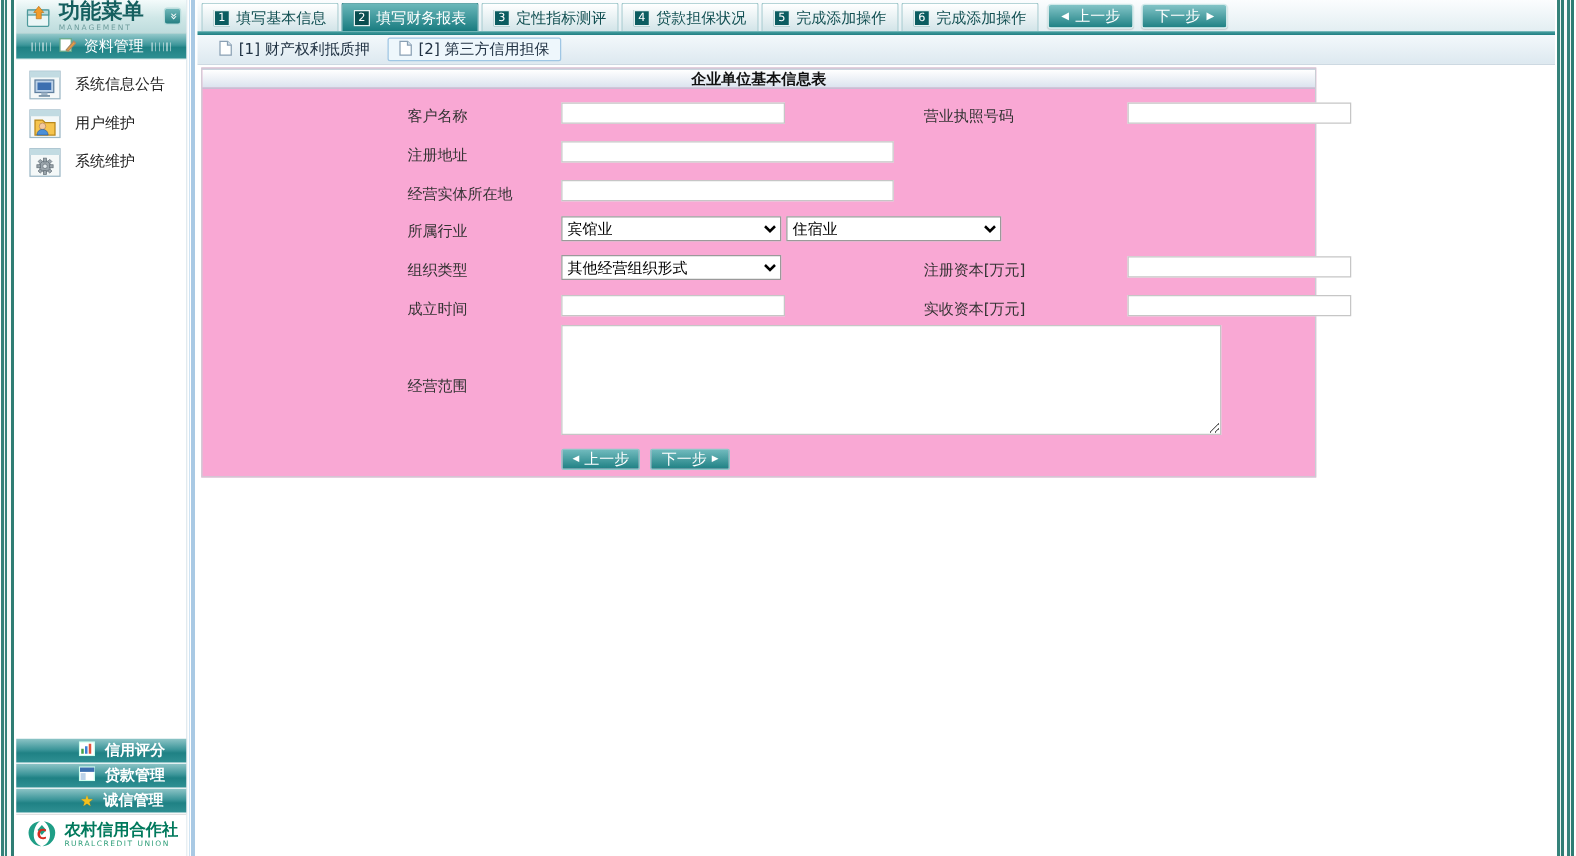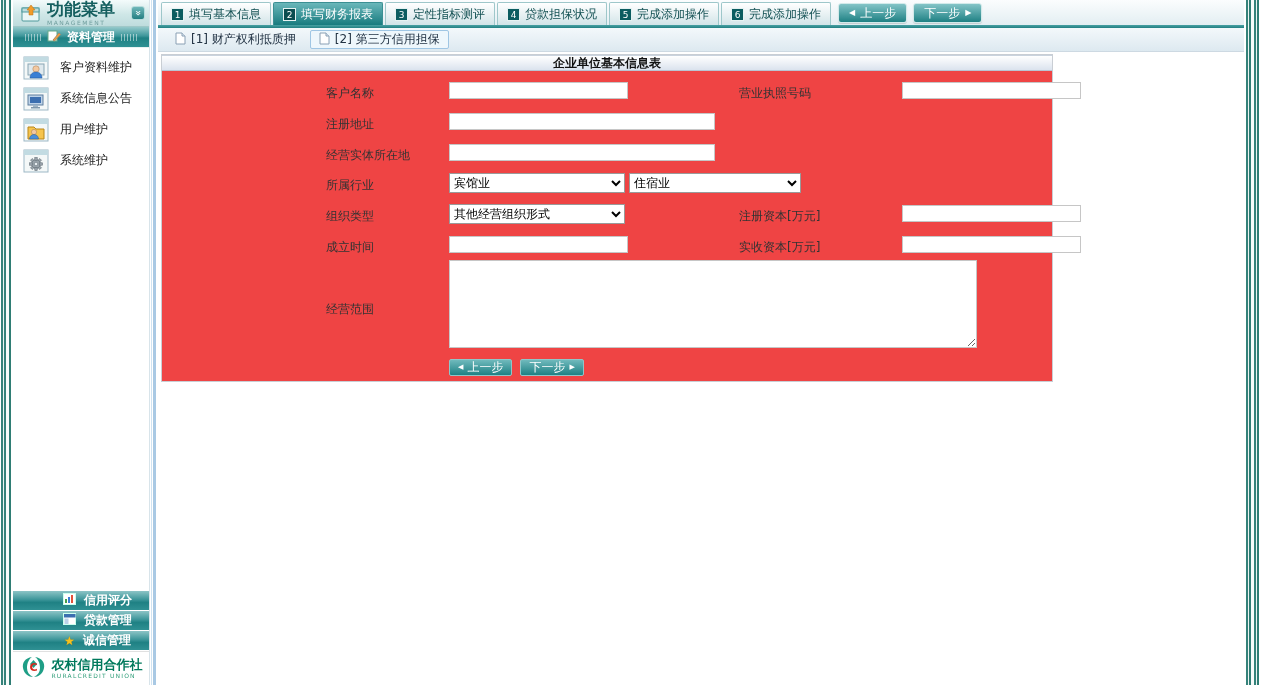--- a/index.html
+++ b/index.html
@@ -22,21 +22,21 @@
   .sb-hicon { width:20px; height:18px; flex:none; margin-right:6px; }
   .sb-htext { flex:1; line-height:1; }
   .sb-title { font-size:17px; font-weight:bold; color:#155f5f; }
   .sb-sub { font-size:6px; color:#6f9d9d; letter-spacing:1.5px; margin-top:2px; }
   .sb-collapse { width:14px; height:14px; flex:none; border-radius:3px; cursor:pointer;
     background:linear-gradient(180deg,#6fb7b9,#247f82); border:1px solid #b8dcdc; color:#fff;
     display:flex; align-items:center; justify-content:center; }
   .sb-collapse .gl { display:block; font-size:10px; line-height:1; transform:rotate(90deg); }
 
   .sb-section { height:21px; flex:none; display:flex; align-items:center; justify-content:center; gap:6px;
-    background:linear-gradient(180deg,#94c9cb,#3d969a 45%,#1f8184 55%,#2f9093); color:#fff; font-weight:bold;
+    background:linear-gradient(180deg,#94c9cb,#3d969a 45%,#1f8184 55%,#2f9093); color:#fff; font-weight:normal;
     border-bottom:1px solid #e8f2f2; cursor:pointer; }
   .deco { width:16px; height:7px; opacity:.75;
     background:repeating-linear-gradient(90deg,rgba(255,255,255,.65) 0 1px,transparent 1px 3px); }
 
   .sb-menu { padding:4px 0 0 10px; }
   .sb-item { height:31px; display:flex; align-items:center; gap:11px; cursor:pointer; }
   .sb-item .mi { width:26px; height:24px; flex:none; }
   .sb-item .ml { color:#222; }
   .mi-frame { fill:#f4f8f8; stroke:#9db8c6; }
   .mi-bar { fill:#c2dbe2; }
@@ -75,21 +75,21 @@
 
   .tealline { height:3px; flex:none; background:linear-gradient(180deg,#4aa2a4,#217f82); }
 
   .subtabrow { height:24px; flex:none; display:flex; align-items:center; gap:5px; padding-left:8px;
     background:linear-gradient(180deg,#f3f8fb,#dde9f0); border-bottom:1px solid #cdd9e2; }
   .subtab { height:19px; padding:0 8px; display:flex; align-items:center; gap:5px; color:#223344; cursor:pointer;
     border:1px solid transparent; white-space:nowrap; }
   .subtab.active { background:#eef7fc; border:1px solid #9fc6e4; border-radius:2px; }
 
   .content { flex:1; background:#ffffff; padding:2px 3px; }
-  .panel { position:relative; width:892px; height:328px; border:1px solid #c9ced4; background:#ef4444; }
+  .panel { position:relative; width:892px; height:328px; border:1px solid #c9ced4; background:#f9a8d4; }
   .panel-header { position:absolute; left:0; top:0; width:100%; height:16px;
     background:linear-gradient(180deg,#ffffff,#dbe3ee); border-top:1px solid #c9d3de; border-bottom:1px solid #b9c4d2;
     text-align:center; font-weight:bold; color:#111; font-size:12px; line-height:15px; }
 
   .flabel { position:absolute; color:#333; white-space:nowrap; }
   .finput { position:absolute; height:17px; border:1px solid #c6c6c6; background:#fff; padding:0 3px; font-size:12px; font-family:inherit; }
   .fselect { position:absolute; height:20px; font-size:12px; font-family:inherit; background:#fff; border:1px solid #9a9a9a; }
   .ftext { position:absolute; border:1px solid #c6c6c6; background:#fff; font-size:12px; font-family:inherit; resize:both; }
 
   .form-btnrow { position:absolute; left:287px; top:304px; display:flex; gap:8px; }
@@ -128,32 +128,20 @@
         <svg width="14" height="12" viewBox="0 0 14 12">
           <rect x="1" y="1" width="9" height="10" fill="#fff" stroke="#6a8"></rect>
           <polygon points="6,10 12,3 13.5,4.5 7.5,11" fill="#f2a23a" stroke="#a86"></polygon>
         </svg>
       </span>
       <span>资料管理</span>
       <span class="deco"></span>
     </div>
 
     <div class="sb-menu">
-      <div class="sb-item">
-        <span class="mi">
-          <svg width="26" height="24" viewBox="0 0 26 24">
-            <rect x="1" y="1" width="24" height="22" class="mi-frame" stroke-width="1"></rect>
-            <rect x="1" y="1" width="24" height="5" class="mi-bar"></rect>
-            <rect x="5" y="8" width="16" height="11" fill="#dfe9ee" stroke="#8aa6b4"></rect>
-            <circle cx="13" cy="13" r="3.2" fill="#f3c9a2" stroke="#a97b4e" stroke-width="0.5"></circle>
-            <path d="M7 22c0-4 3-6 6-6s6 2 6 6z" fill="#3a7fd4" stroke="#27589a" stroke-width="0.5"></path>
-          </svg>
-        </span>
-        <span class="ml">客户资料维护</span>
-      </div>
       <div class="sb-item">
         <span class="mi">
           <svg width="26" height="24" viewBox="0 0 26 24">
             <rect x="1" y="1" width="24" height="22" class="mi-frame" stroke-width="1"></rect>
             <rect x="1" y="1" width="24" height="5" class="mi-bar"></rect>
             <rect x="5" y="8" width="15" height="10" fill="#bcd2e8" stroke="#5f7f9e"></rect>
             <rect x="7" y="10" width="11" height="6" fill="#3c6fb0"></rect>
             <rect x="10" y="18" width="5" height="2" fill="#9fb4c6"></rect>
             <rect x="8" y="20" width="9" height="1.5" fill="#7f98ac"></rect>
           </svg>

